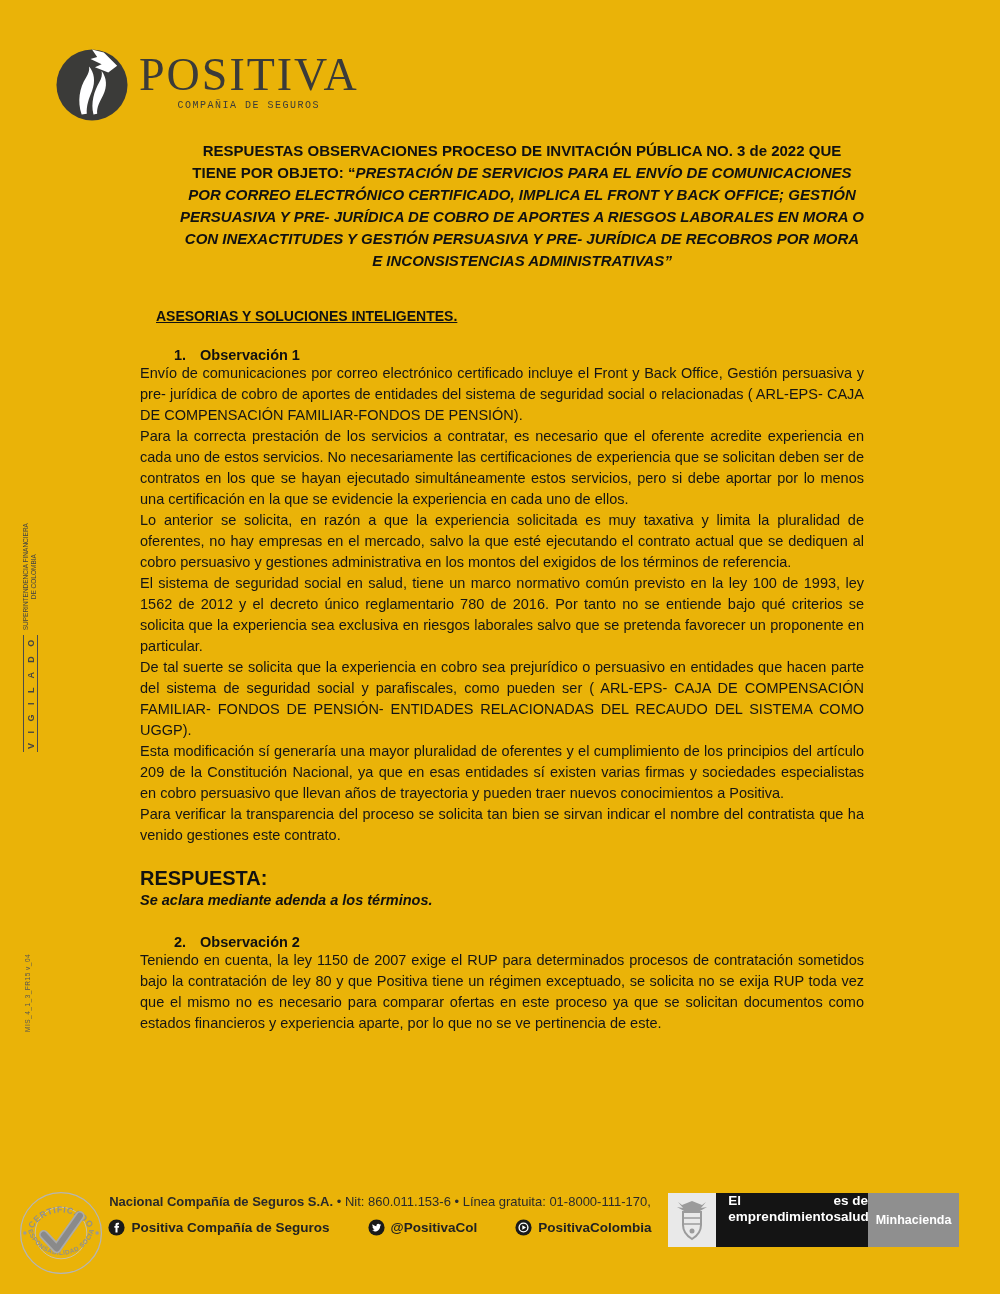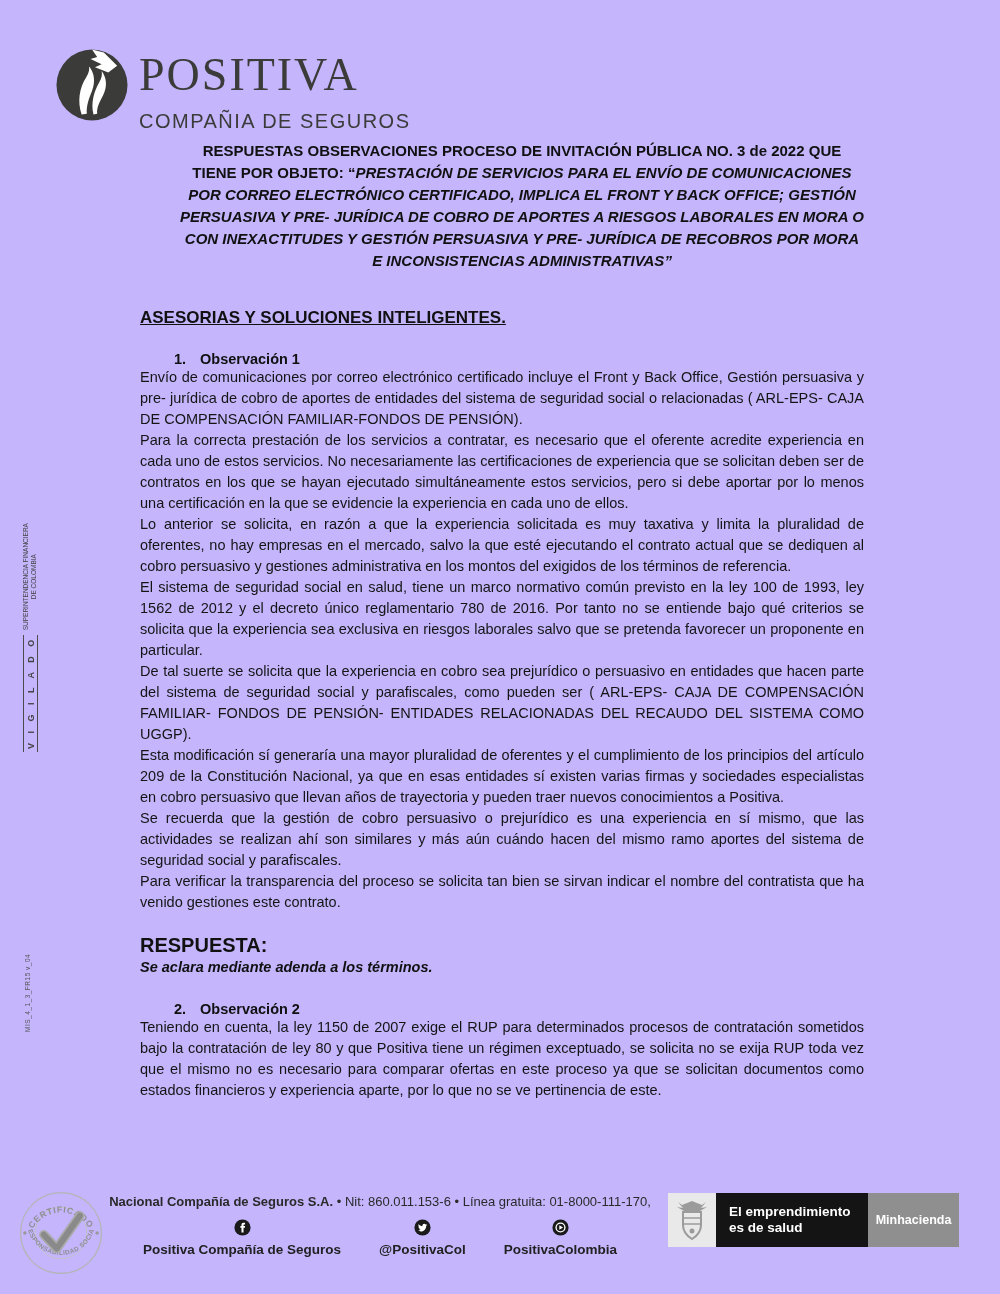--- a/index.html
+++ b/index.html
@@ -1,31 +1,31 @@
 <!DOCTYPE html>
 <html><head>
 <meta charset="utf-8">
 <style>
   * { margin:0; padding:0; box-sizing:border-box; }
   html,body { background:#fff; }
   body { font-family:"Liberation Sans", sans-serif; color:#1c1c1c; }
-  .page { position:relative; width:1000px; height:1294px; background:#c4b5fd; margin:0 auto; overflow:hidden; }
+  .page { position:relative; width:1000px; height:1294px; background:#eab308; margin:0 auto; overflow:hidden; }
 
   
   .logo { position:absolute; left:55px; top:48px; display:flex; align-items:flex-start; }
   .logo-emblem { width:74px; height:74px; }
   .logo-words { margin-left:10px; padding-top:4px; }
   .logo-name { font-family:"Liberation Serif", serif; font-size:46px; line-height:46px; letter-spacing:2px; color:#3b3b39; }
-  .logo-tagline { font-family:Liberation Sans, sans-serif; font-size:20px; letter-spacing:1.5px; color:#3b3b39; text-align:center; margin-top:12px; }
+  .logo-tagline { font-family:Liberation Mono, monospace; font-size:10px; letter-spacing:1.5px; color:#3b3b39; text-align:center; margin-top:2px; }
 
   
   .content { position:absolute; left:140px; top:140px; width:724px; }
   .doc-title { font-size:15px; font-weight:bold; line-height:22px; text-align:center; color:#111;margin-left:40px; }
   .doc-title .italic { font-style:italic; }
-  .section-heading { margin-top:36px; font-size:17px; font-weight:bold; text-decoration:underline; color:#111; }
+  .section-heading { margin-top:36px; font-size:14px; font-weight:bold; text-decoration:underline; color:#111;margin-left:16px; }
   .obs-heading { margin-top:23px; display:flex; font-size:14.5px; font-weight:bold; color:#111; padding-left:34px; }
   .obs-num { width:26px; }
   .body-text p { font-size:14.5px; line-height:21px; text-align:justify; color:#151515; }
   .respuesta-label { margin-top:21px; font-size:20px; font-weight:bold; color:#111; }
   .respuesta-text { font-size:14.5px; font-weight:bold; font-style:italic; line-height:21px; color:#111; }
   .obs2-heading { margin-top:23px; }
 
   
   .vigilado-rot { position:absolute; left:22px; top:752px; width:185px; transform:rotate(-90deg); transform-origin:left top; display:flex; align-items:center; }
   .vigilado-box { border-top:1.5px solid #4c4c4c; border-bottom:1.5px solid #4c4c4c; font-size:9px; font-weight:bold; letter-spacing:3.5px; color:#444; padding:2px 1px 1px 3px; white-space:nowrap; }
@@ -33,26 +33,26 @@
   .formcode-rot { position:absolute; left:24px; top:1032px; width:100px; transform:rotate(-90deg); transform-origin:left top; font-size:6.5px; color:#555; letter-spacing:0.5px; white-space:nowrap; }
 
   
   .seal { position:absolute; left:18px; top:1186px; }
 
   
   .footer-info { position:absolute; left:100px; top:1192px; width:560px; text-align:center; }
   .footer-line { font-size:13px; line-height:19px; color:#2a2a2a; }
   .footer-line b { font-weight:bold; }
   .social-row { margin-top:8px; display:flex; justify-content:center; gap:38px; align-items:center; }
-  .social-item { display:flex; align-items:center; gap:6px; font-size:13.5px; font-weight:600; color:#222; white-space:nowrap;flex-direction:column; }
+  .social-item { display:flex; align-items:center; gap:6px; font-size:13.5px; font-weight:600; color:#222; white-space:nowrap; }
   .social-icon { width:17px; height:17px; flex:0 0 auto; }
 
   .gov-block { position:absolute; left:668px; top:1193px; display:flex; height:54px; }
   .gov-shield { width:48px; background:#e9e9e9; display:flex; align-items:center; justify-content:center; }
-  .gov-black { width:152px; background:#141414; color:#fff; display:flex; flex-direction:column; justify-content:center; padding-left:13px; }
+  .gov-black { width:152px; background:#141414; color:#fff; display:flex; flex-direction:row; justify-content:center; padding-left:13px; }
   .gov-black div { font-size:13.5px; font-weight:bold; line-height:16px; }
   .gov-gray { width:91px; background:#8f8f8f; color:#fff; display:flex; align-items:center; justify-content:center; font-size:12.5px; font-weight:bold; }
 </style>
 </head>
 <body>
 
 <div class="page">
 
   <div class="logo">
     <svg class="logo-emblem" viewBox="0 0 100 100">
@@ -88,21 +88,20 @@
       <span>Observación 1</span>
     </div>
 
     <div class="body-text">
       <p>Envío de comunicaciones por correo electrónico certificado incluye el Front y Back Office, Gestión persuasiva y pre- jurídica de cobro de aportes de entidades del sistema de seguridad social o relacionadas ( ARL-EPS- CAJA DE COMPENSACIÓN FAMILIAR-FONDOS DE PENSIÓN).</p>
       <p>Para la correcta prestación de los servicios a contratar, es necesario que el oferente acredite experiencia en cada uno de estos servicios. No necesariamente las certificaciones de experiencia que se solicitan deben ser de contratos en los que se hayan ejecutado simultáneamente estos servicios, pero si debe aportar por lo menos una certificación en la que se evidencie la experiencia en cada uno de ellos.</p>
       <p>Lo anterior se solicita, en razón a que la experiencia solicitada es muy taxativa y limita la pluralidad de oferentes, no hay empresas en el mercado, salvo la que esté ejecutando el contrato actual que se dediquen al cobro persuasivo y gestiones administrativa en los montos del exigidos de los términos de referencia.</p>
       <p>El sistema de seguridad social en salud, tiene un marco normativo común previsto en la ley 100 de 1993, ley 1562 de 2012 y el decreto único reglamentario 780 de 2016. Por tanto no se entiende bajo qué criterios se solicita que la experiencia sea exclusiva en riesgos laborales salvo que se pretenda favorecer un proponente en particular.</p>
       <p>De tal suerte se solicita que la experiencia en cobro sea prejurídico o persuasivo en entidades que hacen parte del sistema de seguridad social y parafiscales, como pueden ser ( ARL-EPS- CAJA DE COMPENSACIÓN FAMILIAR- FONDOS DE PENSIÓN- ENTIDADES RELACIONADAS DEL RECAUDO DEL SISTEMA COMO UGGP).</p>
       <p>Esta modificación sí generaría una mayor pluralidad de oferentes y el cumplimiento de los principios del artículo 209 de la Constitución Nacional, ya que en esas entidades sí existen varias firmas y sociedades especialistas en cobro persuasivo que llevan años de trayectoria y pueden traer nuevos conocimientos a Positiva.</p>
-      <p>Se recuerda que la gestión de cobro persuasivo o prejurídico es una experiencia en sí mismo, que las actividades se realizan ahí son similares y más aún cuándo hacen del mismo ramo aportes del sistema de seguridad social y parafiscales.</p>
       <p>Para verificar la transparencia del proceso se solicita tan bien se sirvan indicar el nombre del contratista que ha venido gestiones este contrato.</p>
     </div>
 
     <div class="respuesta-label">RESPUESTA:</div>
     <div class="respuesta-text">Se aclara mediante adenda a los términos.</div>
 
     <div class="obs-heading obs2-heading">
       <span class="obs-num">2.</span>
       <span>Observación 2</span>
     </div>

